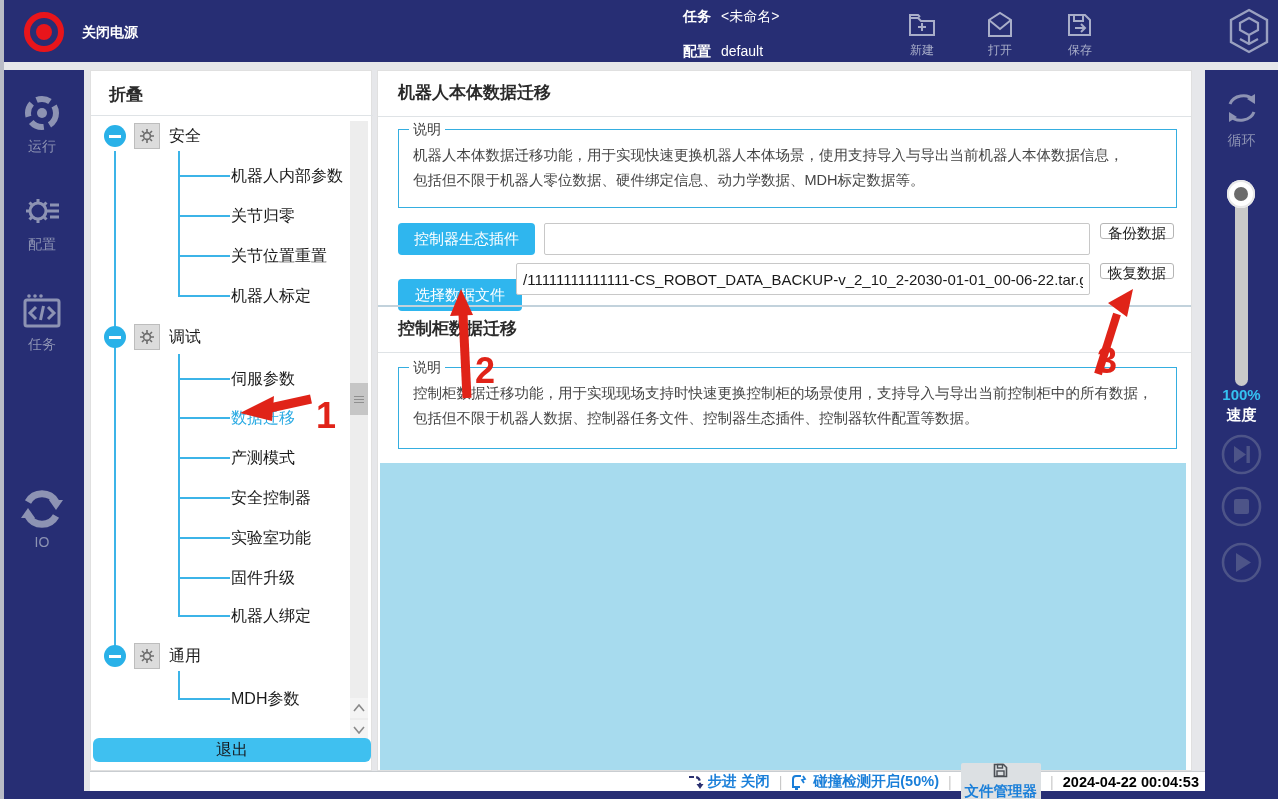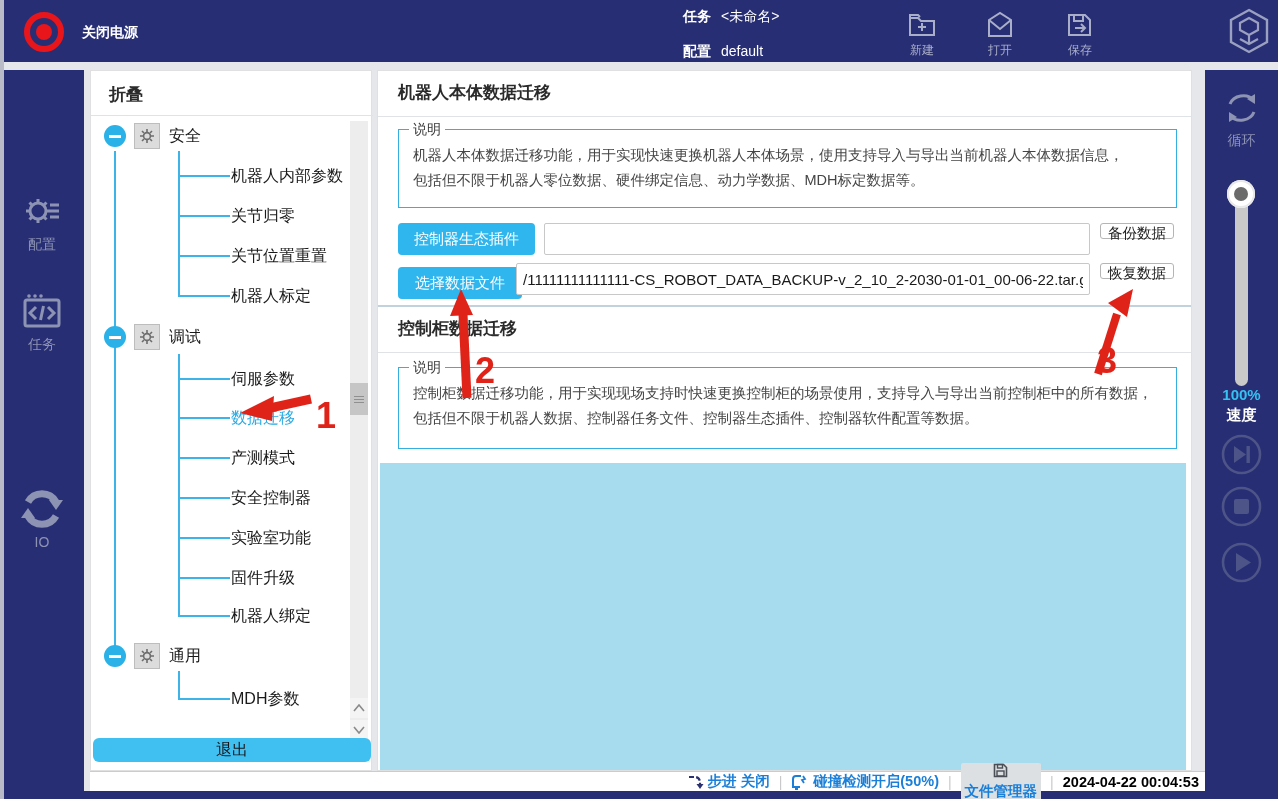--- a/index.html
+++ b/index.html
@@ -128,20 +128,27 @@
 
     <div class="abs logo">
       <svg width="46" height="46" viewBox="0 0 46 46">
         <path d="M23 2 L41 12 V34 L23 44 L5 34 V12 Z" fill="none" stroke="#9aa0c0" stroke-width="2.4"></path>
         <path d="M23 10 L32 15 V22 L23 27 L14 22 V15 Z M23 27 V36 M14 31 L23 36 L32 31" fill="none" stroke="#9aa0c0" stroke-width="2.2"></path>
       </svg>
     </div>
   </div>
 
   <nav class="abs lsb">
+    <div class="abs lsb-item" style="top:22px;">
+      <svg width="42" height="42" viewBox="0 0 42 42" style="margin:0 auto;">
+        <circle cx="21" cy="21" r="14" fill="none" stroke="#8d93b3" stroke-width="6" stroke-dasharray="14 6"></circle>
+        <circle cx="21" cy="21" r="5" fill="#8d93b3"></circle>
+      </svg>
+      <div class="lbl">运行</div>
+    </div>
     <div class="abs lsb-item" style="top:120px;">
       <svg width="44" height="42" viewBox="0 0 44 42" style="margin:0 auto;">
         <g stroke="#8d93b3" fill="none" stroke-width="3">
           <circle cx="18" cy="21" r="8"></circle>
           <path d="M18 9v4 M18 29v4 M6 21h4 M26 21h4 M9.5 12.5l3 3 M26.5 29.5l-3-3 M26.5 12.5l-3 3 M9.5 29.5l3-3"></path>
           <path d="M30 15h9 M30 21h9 M30 27h9"></path>
         </g>
       </svg>
       <div class="lbl">配置</div>
     </div>
@@ -294,21 +301,21 @@
       <div class="note">
         <div>机器人本体数据迁移功能，用于实现快速更换机器人本体场景，使用支持导入与导出当前机器人本体数据信息，</div>
         <div>包括但不限于机器人零位数据、硬件绑定信息、动力学数据、MDH标定数据等。</div>
       </div>
     </div>
 
     <button class="btn-blue" style="left:20px;top:152px;width:137px;">控制器生态插件</button>
     <input class="field" style="left: 166px; top: 152px; width: 546px;" value="">
     <button class="btn-plain" style="left:722px;top:152px;width:74px;">备份数据</button>
 
-    <button class="btn-blue" style="left:20px;top:196px;width:124px;">选择数据文件</button>
+    <button class="btn-blue" style="left:20px;top:208px;width:124px;">选择数据文件</button>
     <input class="field" style="left: 138px; top: 192px; width: 574px;" value="/11111111111111-CS_ROBOT_DATA_BACKUP-v_2_10_2-2030-01-01_00-06-22.tar.gz">
     <button class="btn-plain" style="left:722px;top:192px;width:74px;">恢复数据</button>
 
     <div class="abs sec-divider"></div>
     <div class="abs sec-title" style="top:246px;">控制柜数据迁移</div>
     <div class="abs hline" style="top:281px;"></div>
 
     <div class="abs fieldset" style="top:296px;height:82px;">
       <span class="legend">说明</span>
       <div class="note">

